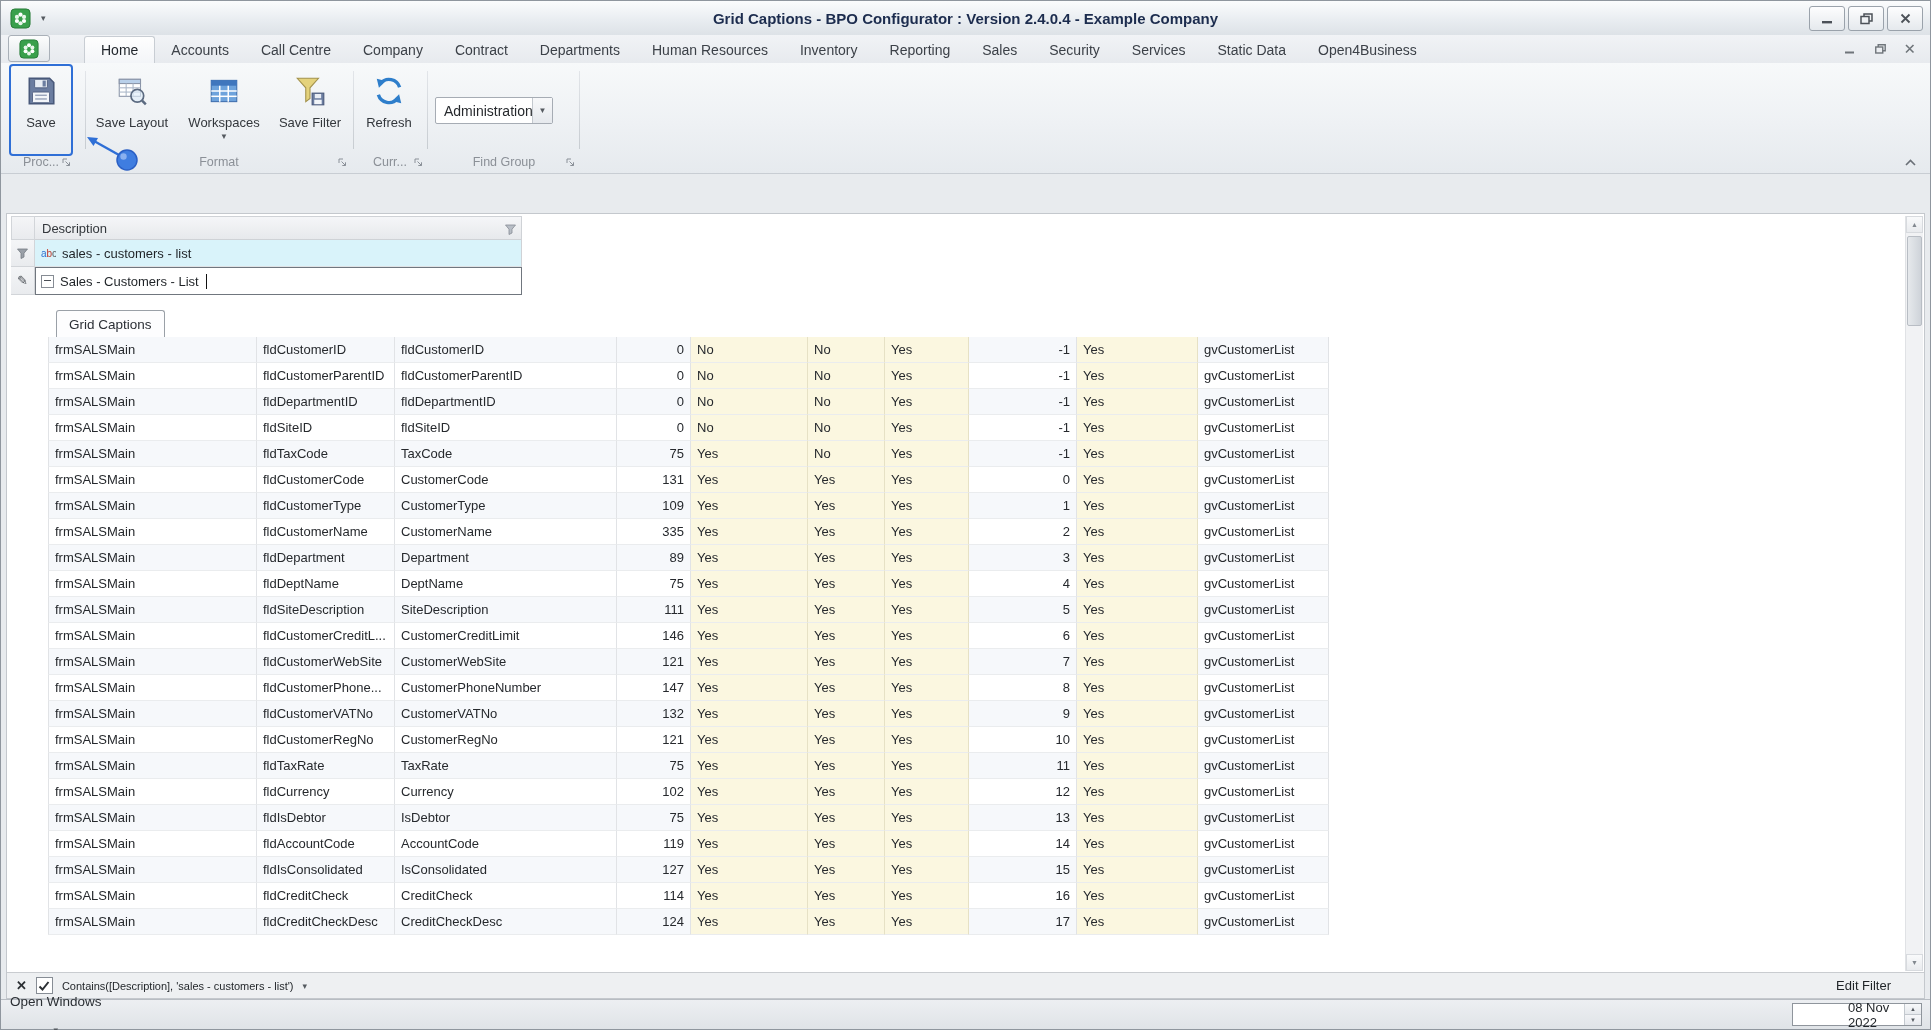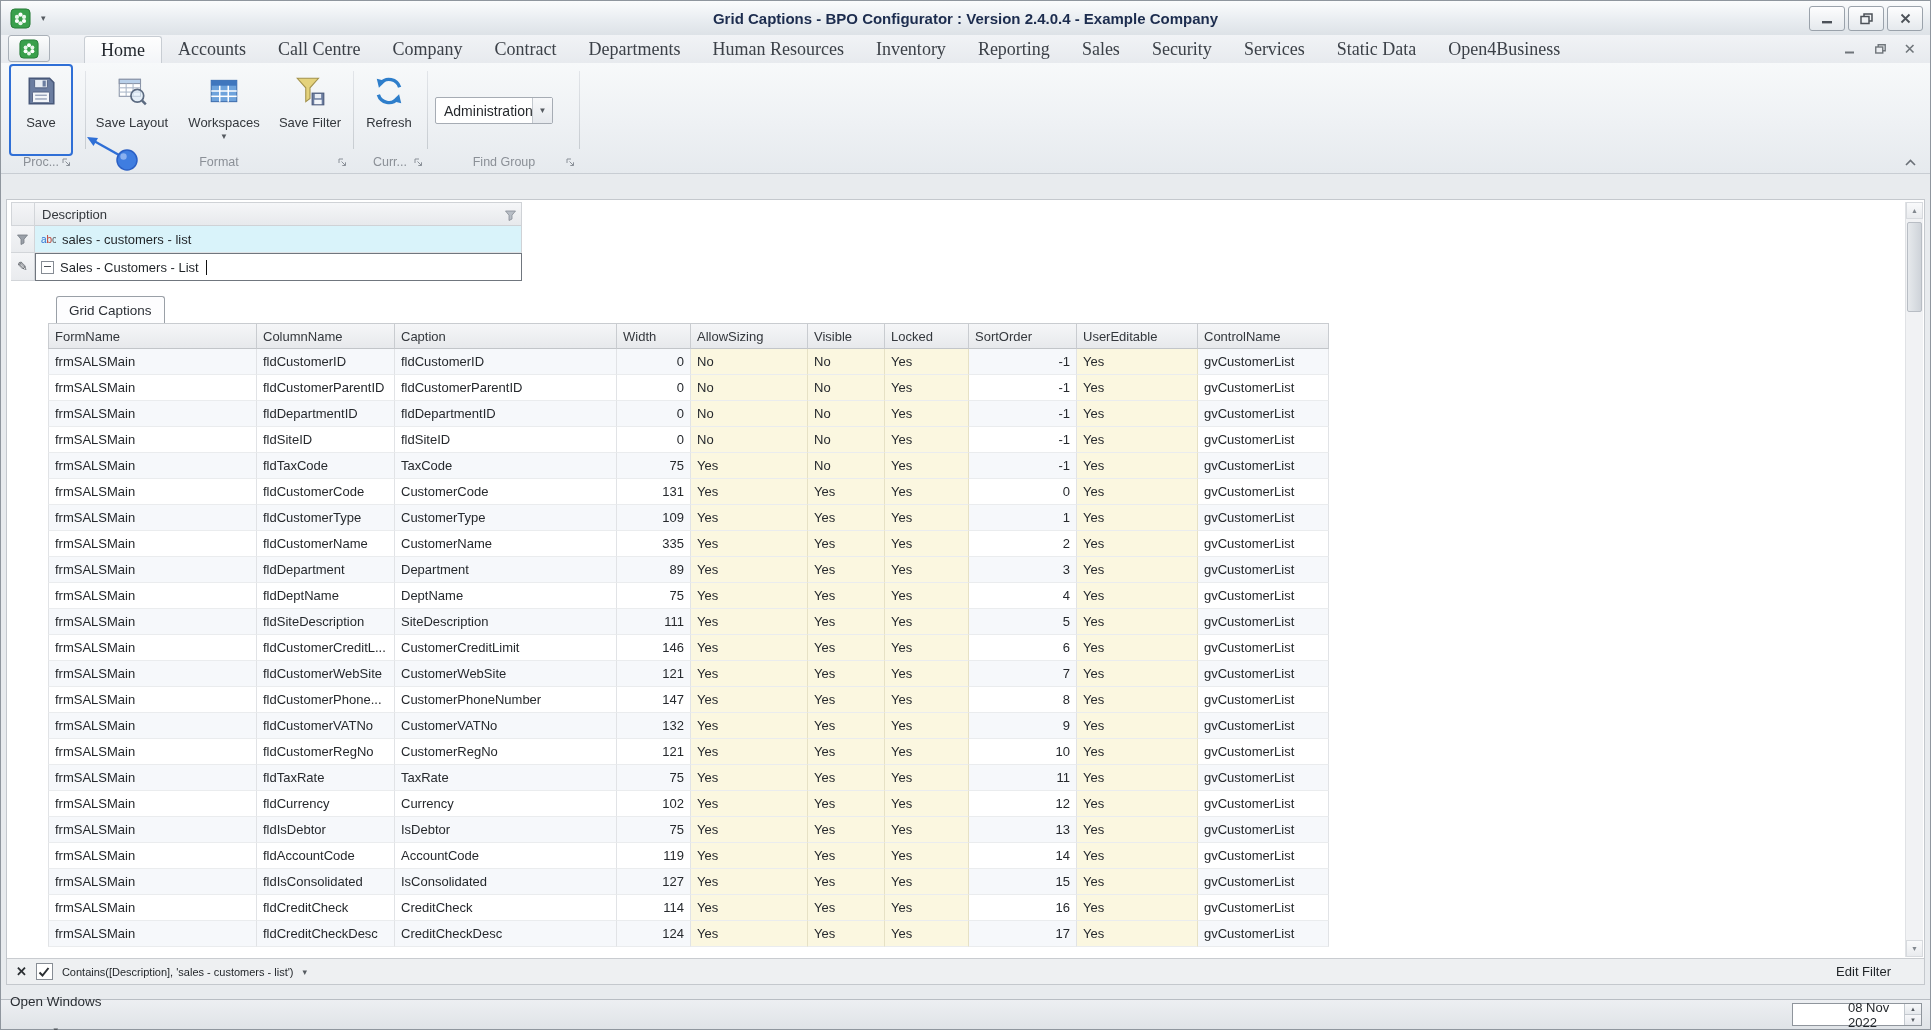--- a/index.html
+++ b/index.html
@@ -20,21 +20,21 @@
   .winbtns-small{position:absolute;right:10px;top:6px;display:flex;gap:10px;}
   .wbtn-s{width:20px;height:16px;display:flex;align-items:center;justify-content:center;opacity:.85;}
 
   
   #ribbon-tabs{position:absolute;top:34px;left:0;right:0;height:28px;
     background:linear-gradient(#f1f3f6,#e7eaee);border-bottom:1px solid #d1d5da;
     display:flex;align-items:flex-end;}
   #app-button{margin:0 0 1px 7px;width:40px;height:25px;border:1px solid #a9b0b8;border-radius:3px;
     background:linear-gradient(#fcfdfd,#e3e7eb);display:flex;align-items:center;justify-content:center;}
   #tabs-strip{display:flex;margin-left:34px;height:27px;}
-  .tab{padding:4px 16px;display:flex;align-items:center;font-size:18px;color:#3c4148;white-space:nowrap;font-family:Liberation Serif, serif;}
+  .tab{padding:4px 16px;display:flex;align-items:center;font-size:14px;color:#3c4148;white-space:nowrap;}
   .tab.active{background:linear-gradient(#fefefe,#f3f5f8);border:1px solid #c8cdd3;border-bottom:none;
     border-radius:3px 3px 0 0;color:#1f242a;}
 
   
   #ribbon-body{position:absolute;top:62px;left:0;right:0;height:110px;
     background:linear-gradient(#f7f9fa,#eef1f4 55%,#e6eaee);border-bottom:1px solid #c8cdd3;}
   .rbtn{position:absolute;top:4px;height:84px;display:flex;flex-direction:column;align-items:center;
     padding-top:7px;box-sizing:border-box;font-size:13px;color:#33373c;}
   .rbtn .icon{width:34px;height:34px;margin-bottom:7px;}
   .rbtn .lbl{white-space:nowrap;}
@@ -55,21 +55,21 @@
   .launcher{position:absolute;right:1px;top:3px;width:12px;height:12px;display:flex;align-items:center;justify-content:center;}
   #ribbon-collapse{position:absolute;right:12px;top:92px;width:16px;height:14px;display:flex;align-items:center;justify-content:center;}
   #coach-overlay{position:absolute;inset:0;pointer-events:none;}
 
   
   #applied-bar{position:absolute;top:181px;left:0;right:0;height:26px;box-sizing:border-box;
     background:linear-gradient(#eaf1f8,#d6e1ef);border-top:1px solid #c6d1e0;border-bottom:1px solid #bcc8d9;
     display:flex;align-items:center;justify-content:center;font-size:13.5px;font-weight:bold;color:#2c4468;}
 
   
-  #grid-area{position:absolute;top:198px;left:5px;right:5px;height:786px;background:#fff;
+  #grid-area{position:absolute;top:212px;left:5px;right:5px;height:786px;background:#fff;
     border:1px solid #c4c8cd;box-sizing:border-box;}
 
   
   #master-grid{position:absolute;left:4px;top:2px;}
   .mg-row{display:flex;}
   .mg-ind{width:24px;box-sizing:border-box;background:linear-gradient(#f4f5f7,#e9ebee);
     border-right:1px solid #d2d5d9;border-bottom:1px solid #d2d5d9;
     display:flex;align-items:center;justify-content:center;}
   .mg-header .mg-ind{height:24px;border-top:1px solid #d2d5d9;border-left:1px solid #d2d5d9;}
   .mg-desc-h{width:487px;height:24px;box-sizing:border-box;position:relative;
@@ -402,32 +402,20 @@
           <span class="caret-bar"></span>
         </div>
       </div>
     </div>
 
     <div id="detail-tab">
       <span>Grid Captions</span>
     </div>
 
     <div id="detail-grid">
-      <div class="dg-row dg-header">
-          <div class="dg-cell dg-h c0">FormName</div>
-          <div class="dg-cell dg-h c1">ColumnName</div>
-          <div class="dg-cell dg-h c2">Caption</div>
-          <div class="dg-cell dg-h c3">Width</div>
-          <div class="dg-cell dg-h c4">AllowSizing</div>
-          <div class="dg-cell dg-h c5">Visible</div>
-          <div class="dg-cell dg-h c6">Locked</div>
-          <div class="dg-cell dg-h c7">SortOrder</div>
-          <div class="dg-cell dg-h c8">UserEditable</div>
-          <div class="dg-cell dg-h c9">ControlName</div>
-        </div>
       <div id="detail-rows">
           <div class="dg-row stripe">
             <div class="dg-cell c0">frmSALSMain</div>
             <div class="dg-cell c1">fldCustomerID</div>
             <div class="dg-cell c2">fldCustomerID</div>
             <div class="dg-cell c3 num">0</div>
             <div class="dg-cell c4 yellow">No</div>
             <div class="dg-cell c5 yellow">No</div>
             <div class="dg-cell c6 yellow">Yes</div>
             <div class="dg-cell c7 num">-1</div>

